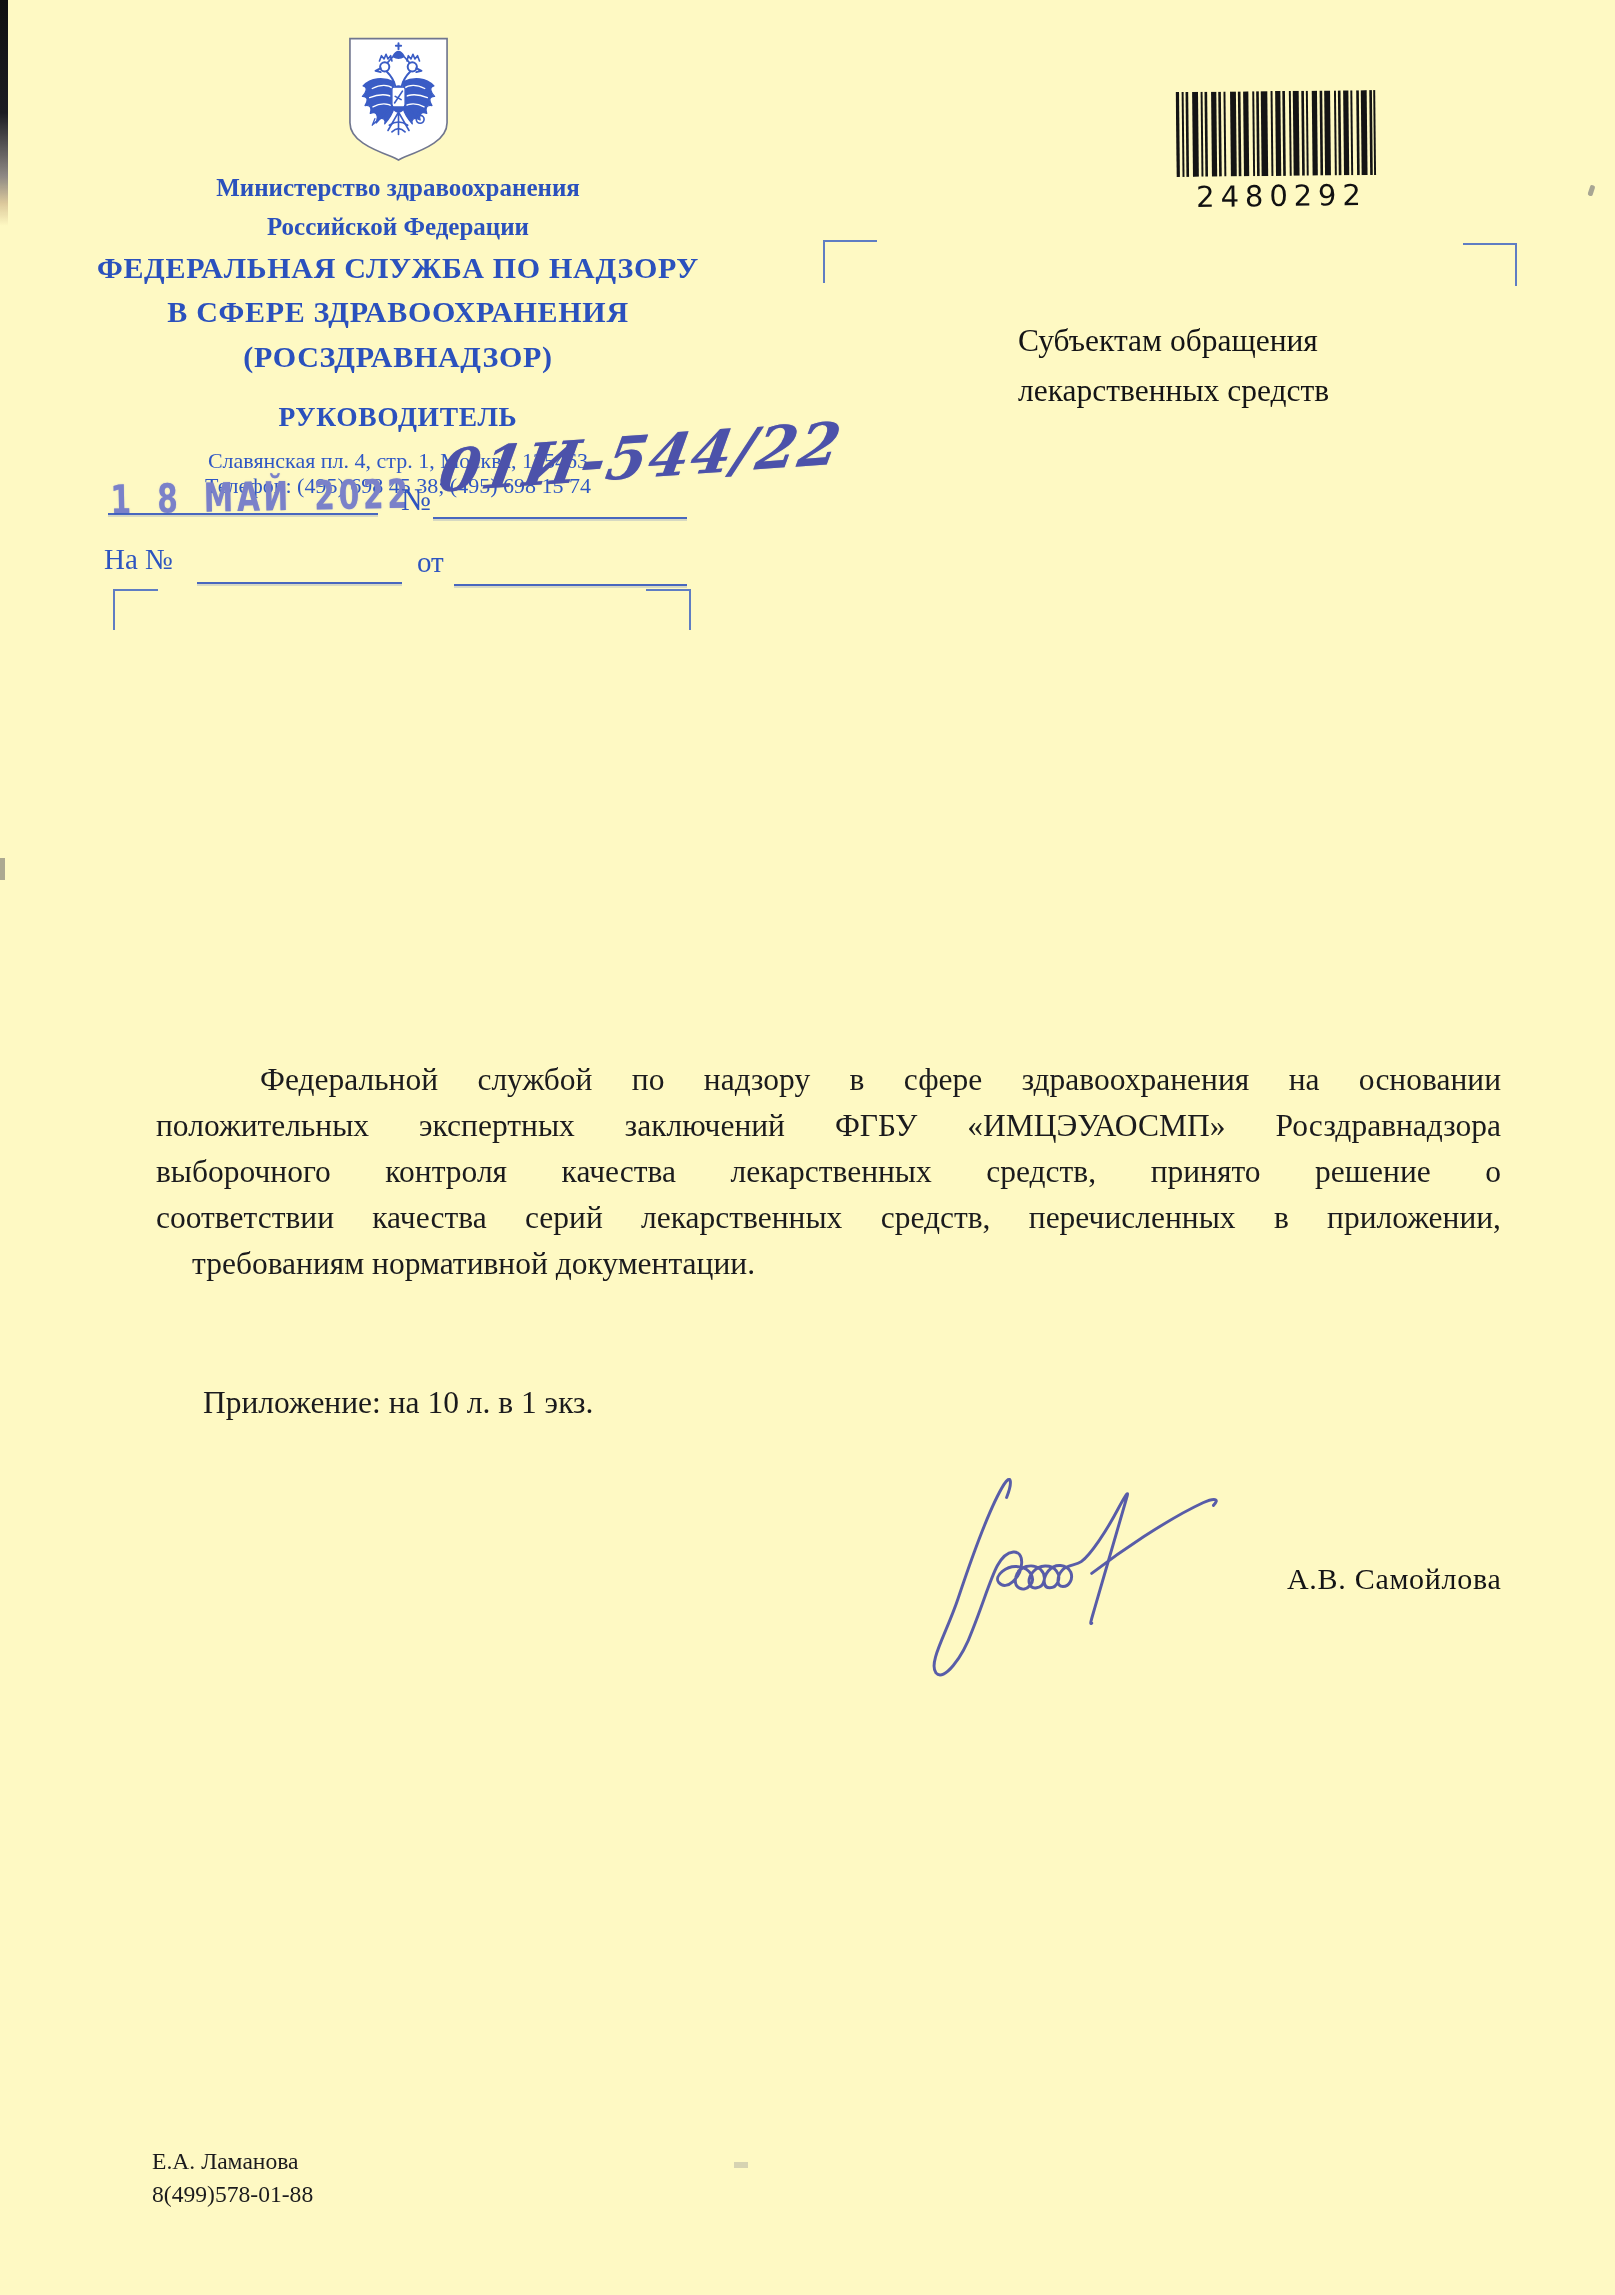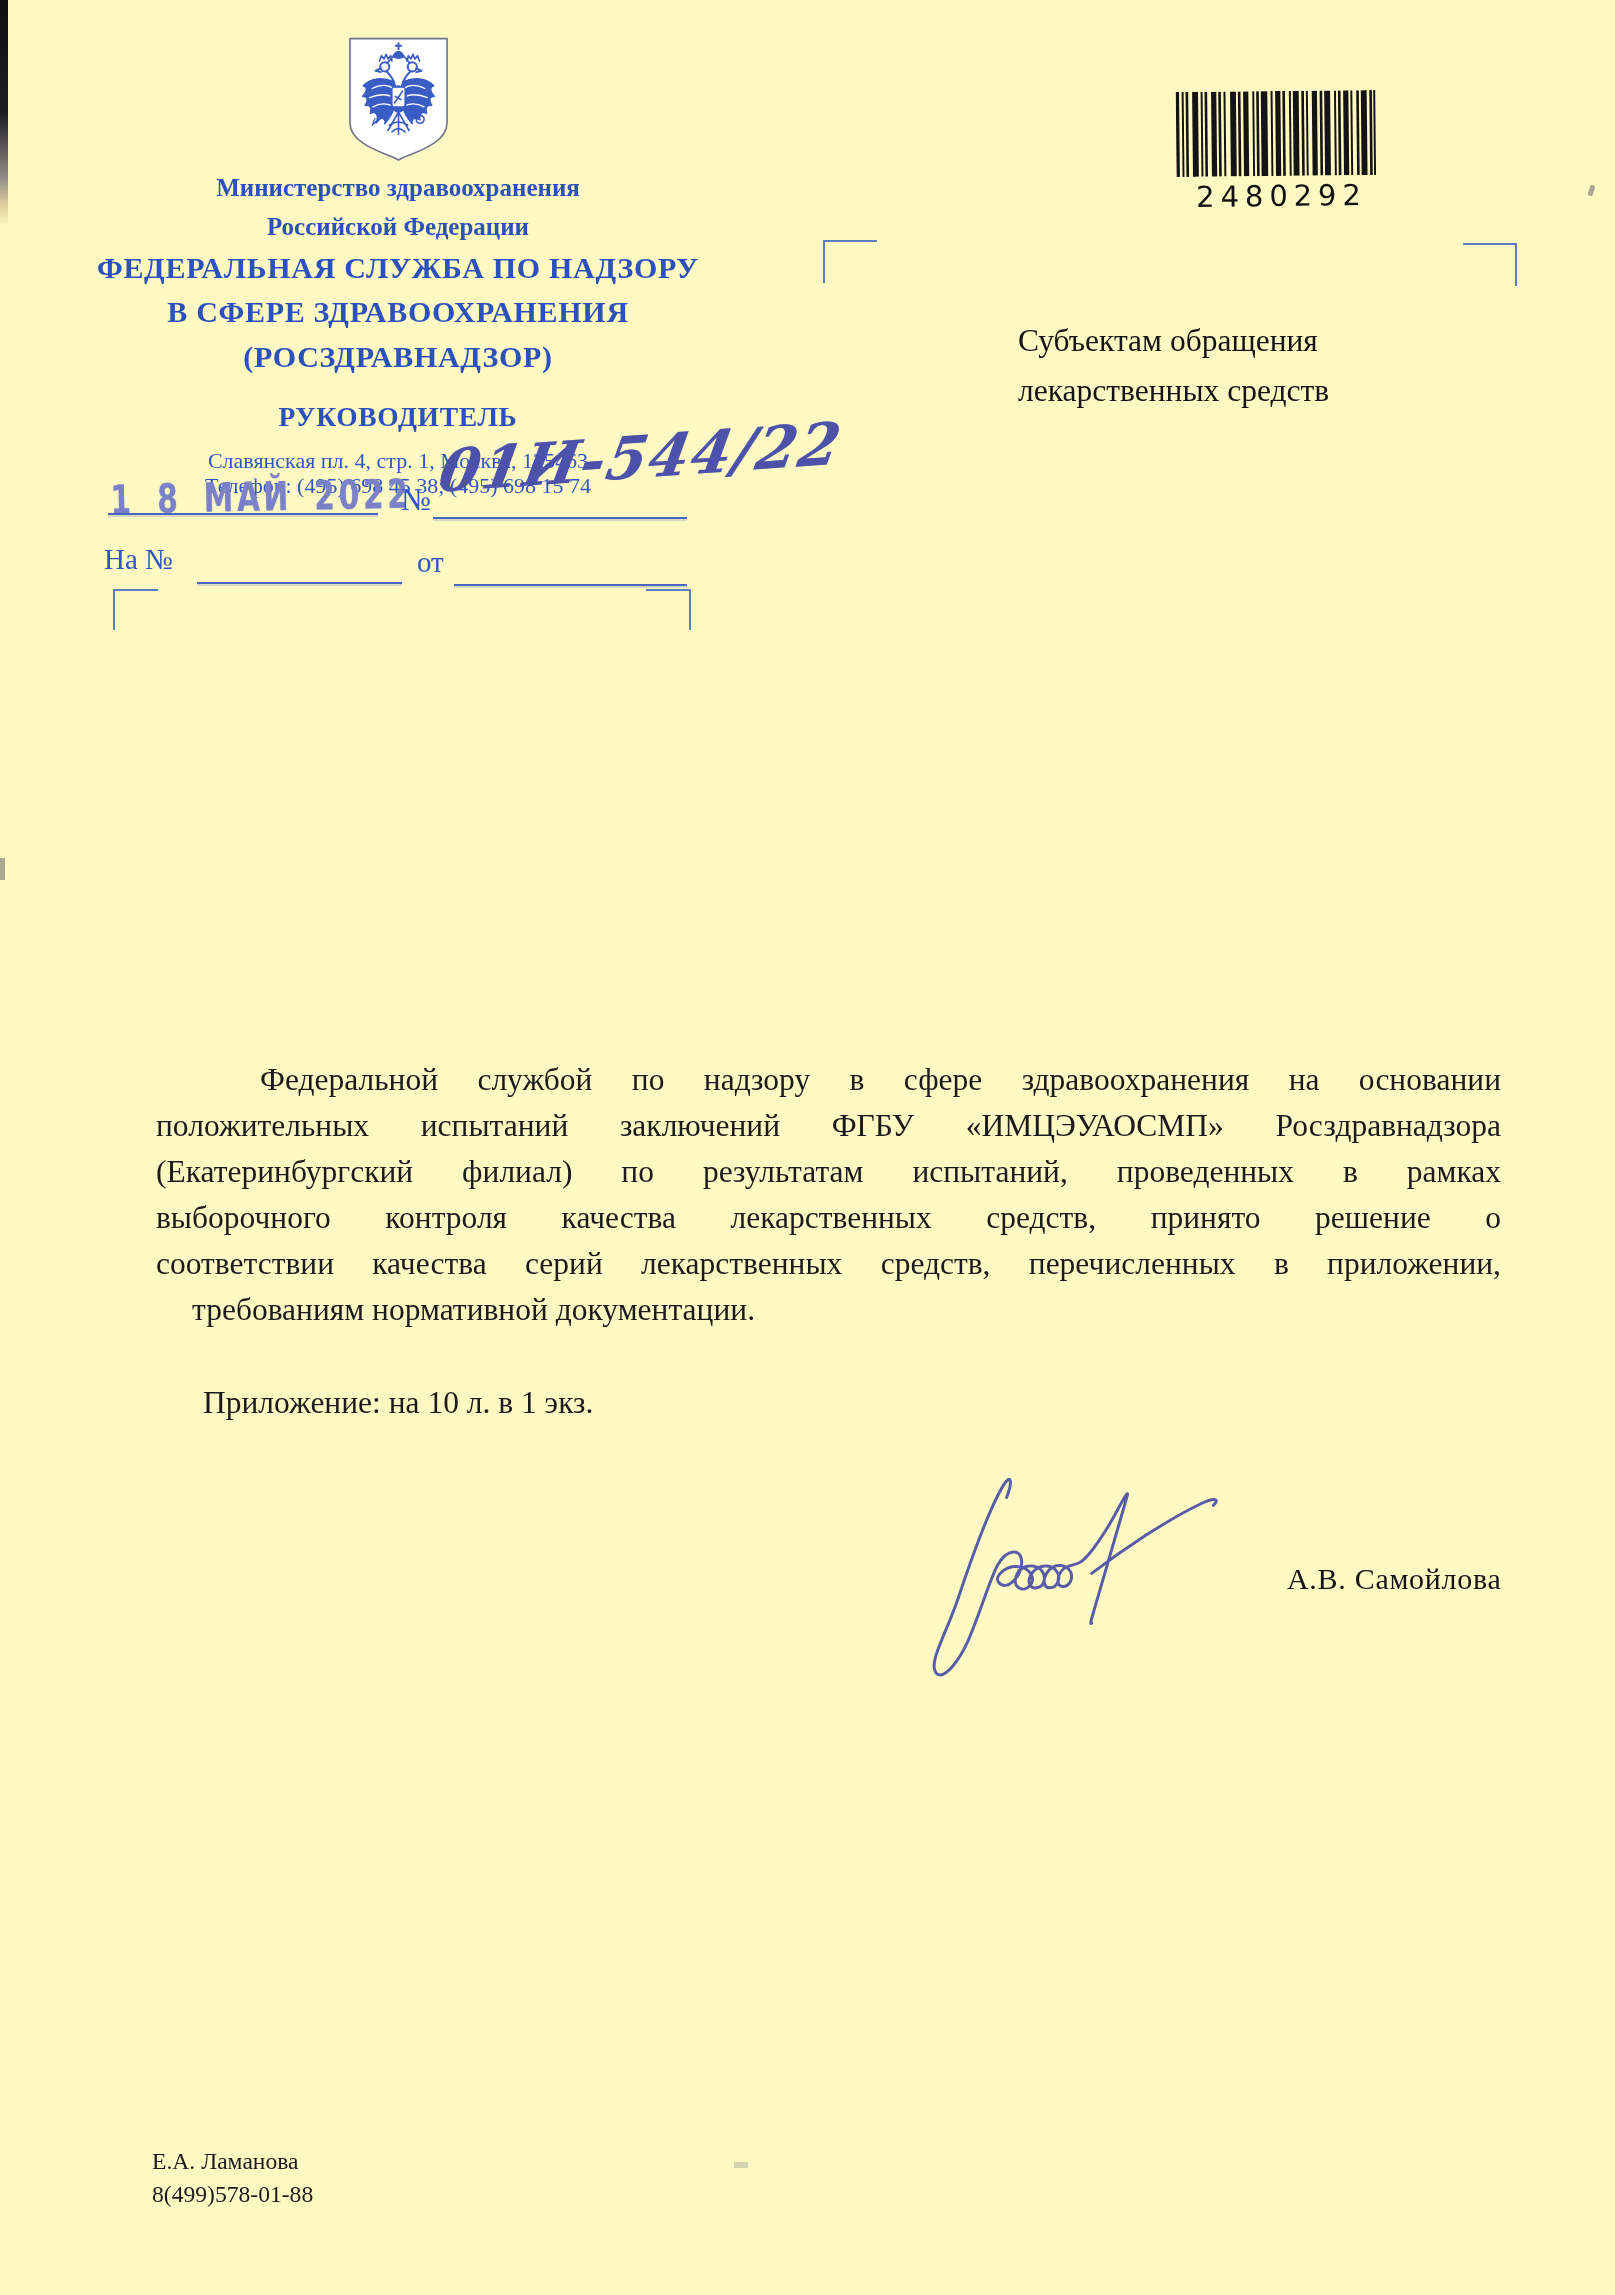--- a/index.html
+++ b/index.html
@@ -199,22 +199,21 @@
   </div>
 
   <div class="recipient">
     <div>Субъектам обращения</div>
     <div>лекарственных средств</div>
   </div>
 
 
   <div class="body-par">
     <div class="body-line first">Федеральной службой по надзору в сфере здравоохранения на основании</div>
-    <div class="body-line">положительных испытаний заключений ФГБУ «ИМЦЭУАОСМП» Росздравнадзора</div>
-    <div class="body-line">(Екатеринбургский филиал) по результатам испытаний, проведенных в рамках</div>
+    <div class="body-line">положительных экспертных заключений ФГБУ «ИМЦЭУАОСМП» Росздравнадзора</div>
     <div class="body-line">выборочного контроля качества лекарственных средств, принято решение о</div>
     <div class="body-line">соответствии качества серий лекарственных средств, перечисленных в приложении,</div>
     <div class="body-line last">требованиям нормативной документации.</div>
   </div>
 
   <div class="attachment">Приложение: на 10 л. в 1 экз.</div>
 
   <svg class="sig-svg" width="407" height="216" viewBox="0 0 620 330">
     <g fill="none" stroke="#4a4fa6" stroke-width="4.5" stroke-linecap="round" opacity="0.92">
       <path d="M136,42 C146,16 142,6 132,22 C112,54 84,130 62,196 C44,250 16,294 28,310 C40,324 68,288 84,244 C100,204 112,164 122,146 C136,120 160,118 159,142 C158,164 136,186 124,172 C116,162 136,144 156,148 C172,151 181,166 172,176 C162,188 146,180 150,164 C154,146 176,142 188,152 C198,162 194,178 182,180 C170,182 166,168 176,156 C186,144 204,144 212,154 C220,164 214,180 202,180 C192,180 190,166 200,154 C210,142 228,144 234,156 C238,166 232,178 222,178 C212,178 212,162 222,152 C230,144 242,146 250,140 C264,130 288,94 306,60 C318,38 324,28 319,44 C308,82 286,158 272,206 C267,224 262,238 266,234"></path>

